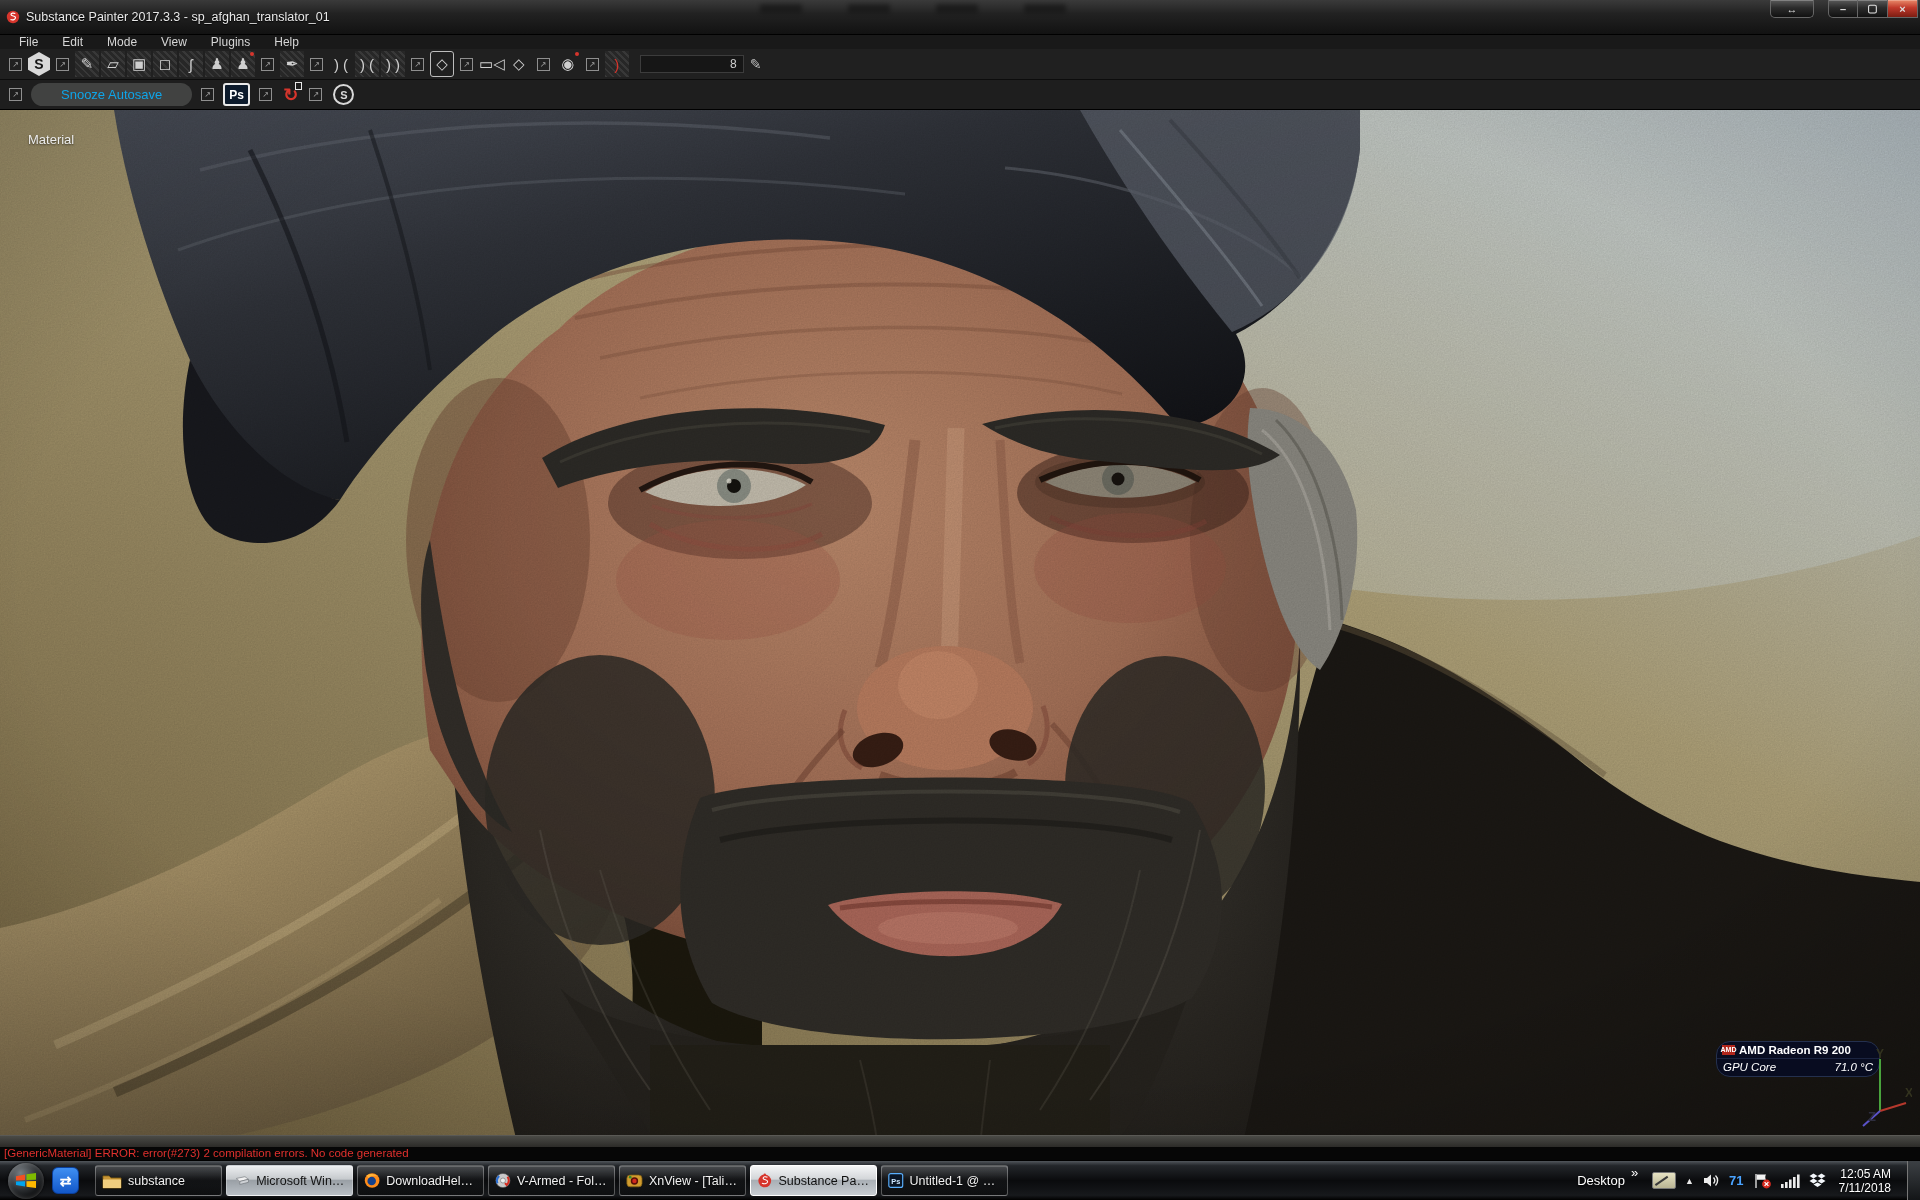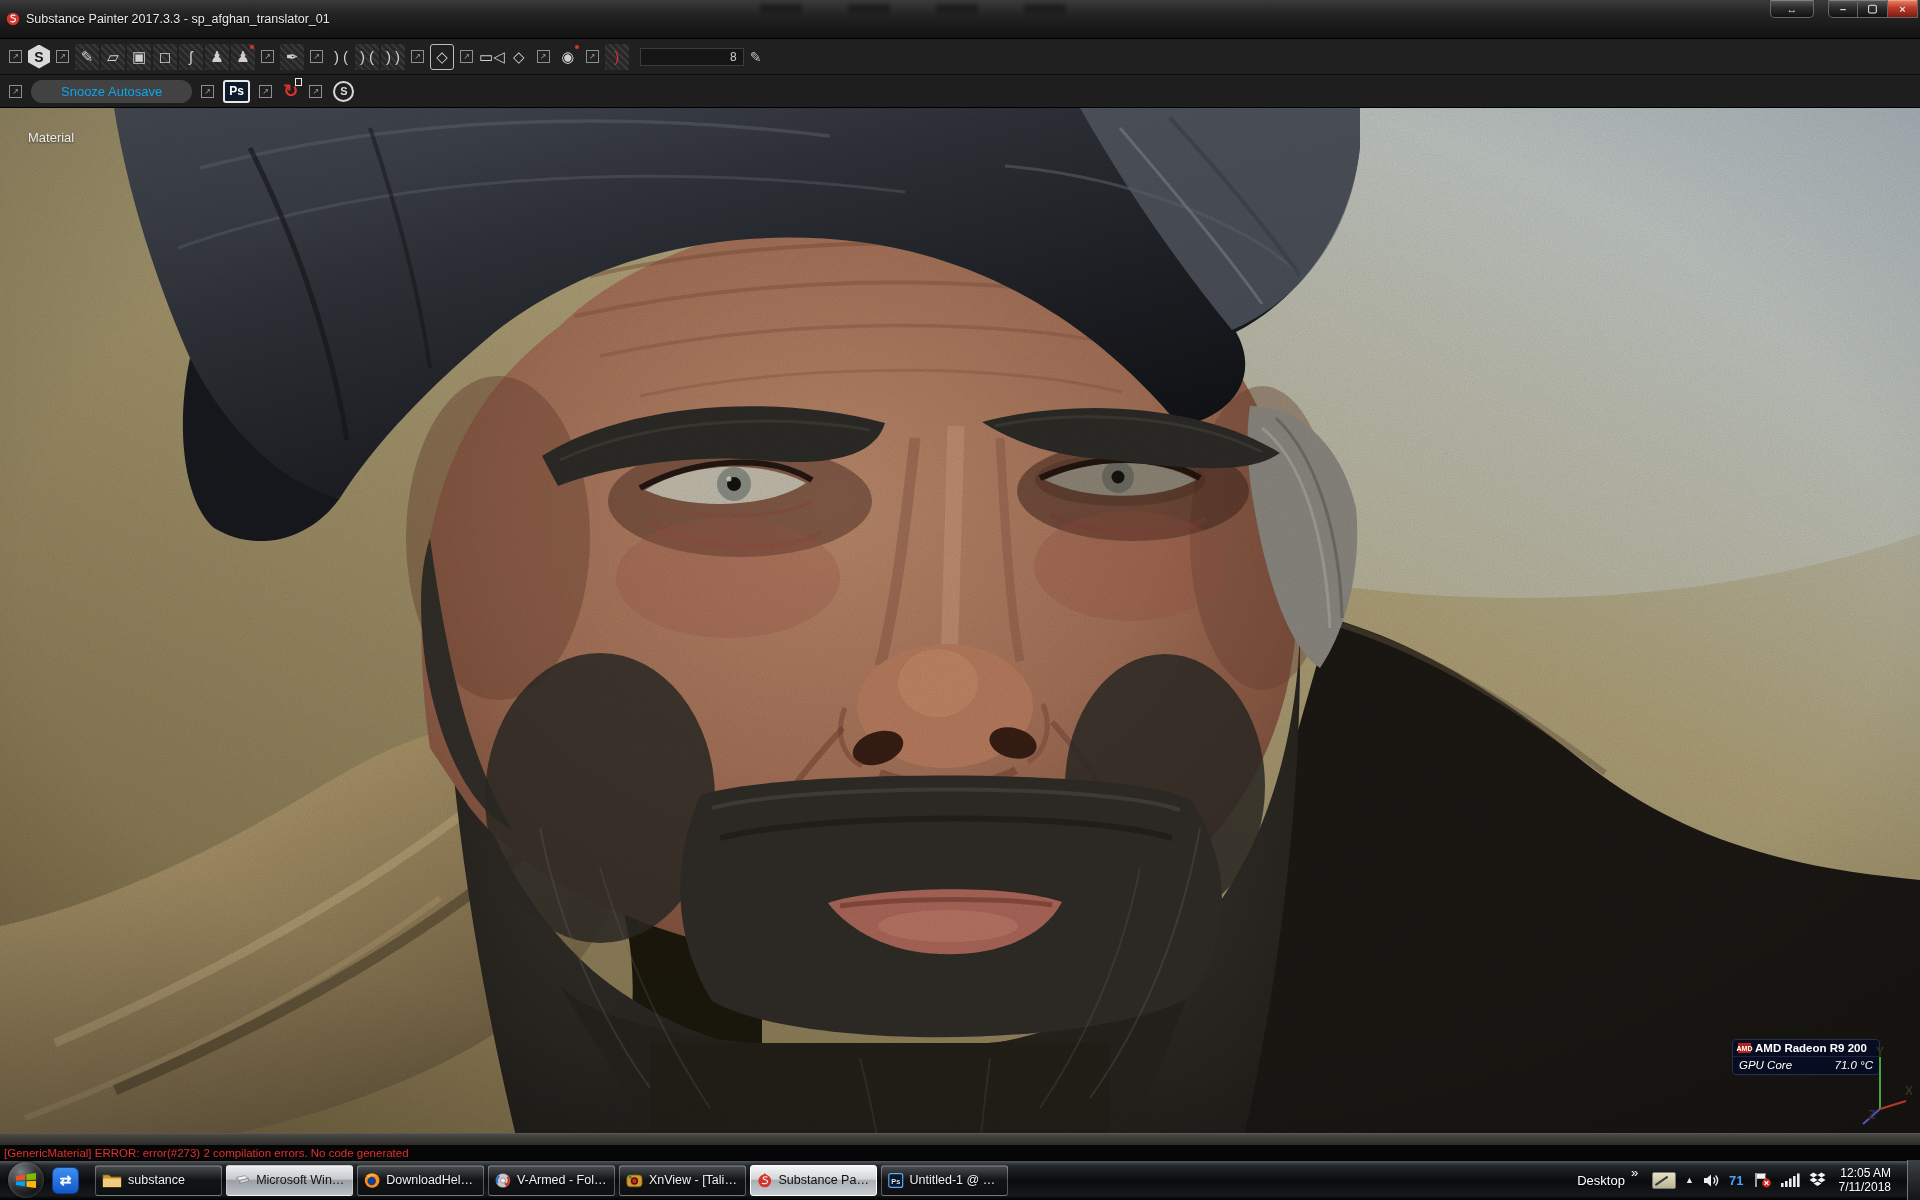--- a/index.html
+++ b/index.html
@@ -56,22 +56,22 @@
   .share-ico { width:21px; height:21px; border:2px solid #d8d8d8; border-radius:50%; color:#d8d8d8;
     font-size:11px; font-weight:bold; display:flex; align-items:center; justify-content:center; margin:0 6px; }
 
   
   .viewport { position:relative; width:1920px; height:1037px; }
   .viewport svg.render { display:block; }
   .material-label { position:absolute; left:28px; top:22px; color:#ececec; font-size:13px; text-shadow:0 1px 2px rgba(0,0,0,.6); }
   .vp-bottom-strip { position:absolute; left:0; bottom:0; width:100%; height:12px;
     background:linear-gradient(#4a4a46,#2c2b28); border-top:1px solid #5a5955; }
 
-  .gpu-overlay { position:absolute; right:40px; bottom:70px; width:148px; background:rgba(8,12,34,.92);
-    border:1px solid #24304e; border-radius:4px; color:#fff; font-size:11.5px; }
+  .gpu-overlay { position:absolute; right:40px; bottom:70px; width:164px; background:rgba(8,12,34,.92);
+    border:1px solid #24304e; border-radius:14px; color:#fff; font-size:11.5px; }
   .gpu-head { display:flex; align-items:center; gap:4px; padding:2px 5px; font-weight:bold; border-bottom:1px solid #1b2440; }
   .amd-chip { width:13px; height:10px; background:#b1261c; color:#fff; font-size:7px; display:flex; align-items:center; justify-content:center; }
   .gpu-row { display:flex; justify-content:space-between; padding:2px 6px 3px 6px;font-style:italic; }
 
   .axis-gizmo { position:absolute; right:8px; bottom:14px; }
 
   
   .status-error { height:15px; background:#060606; display:flex; align-items:center; padding-left:4px; }
   .status-error span { color:#e0312e; font-size:11.5px; }
 
@@ -128,20 +128,28 @@
     <div class="win-controls">
       <button class="wc-btn">↔</button>
       <div class="wc-group">
         <button class="wc-btn">–</button>
         <button class="wc-btn">▢</button>
         <button class="wc-btn wc-close">×</button>
       </div>
     </div>
   </div>
 
+  <div class="menubar">
+    <span class="menu-item">File</span>
+    <span class="menu-item">Edit</span>
+    <span class="menu-item">Mode</span>
+    <span class="menu-item">View</span>
+    <span class="menu-item">Plugins</span>
+    <span class="menu-item">Help</span>
+  </div>
 
   <div class="toolbar">
     <span style="display:flex;align-items:center;">
         <span class="titem popout">↗</span>
         <span class="titem logo">S</span>
         <span class="titem popout">↗</span>
         <span class="titem hatch">✎</span>
         <span class="titem hatch">▱</span>
         <span class="titem hatch">▣</span>
         <span class="titem hatch">◻</span>

